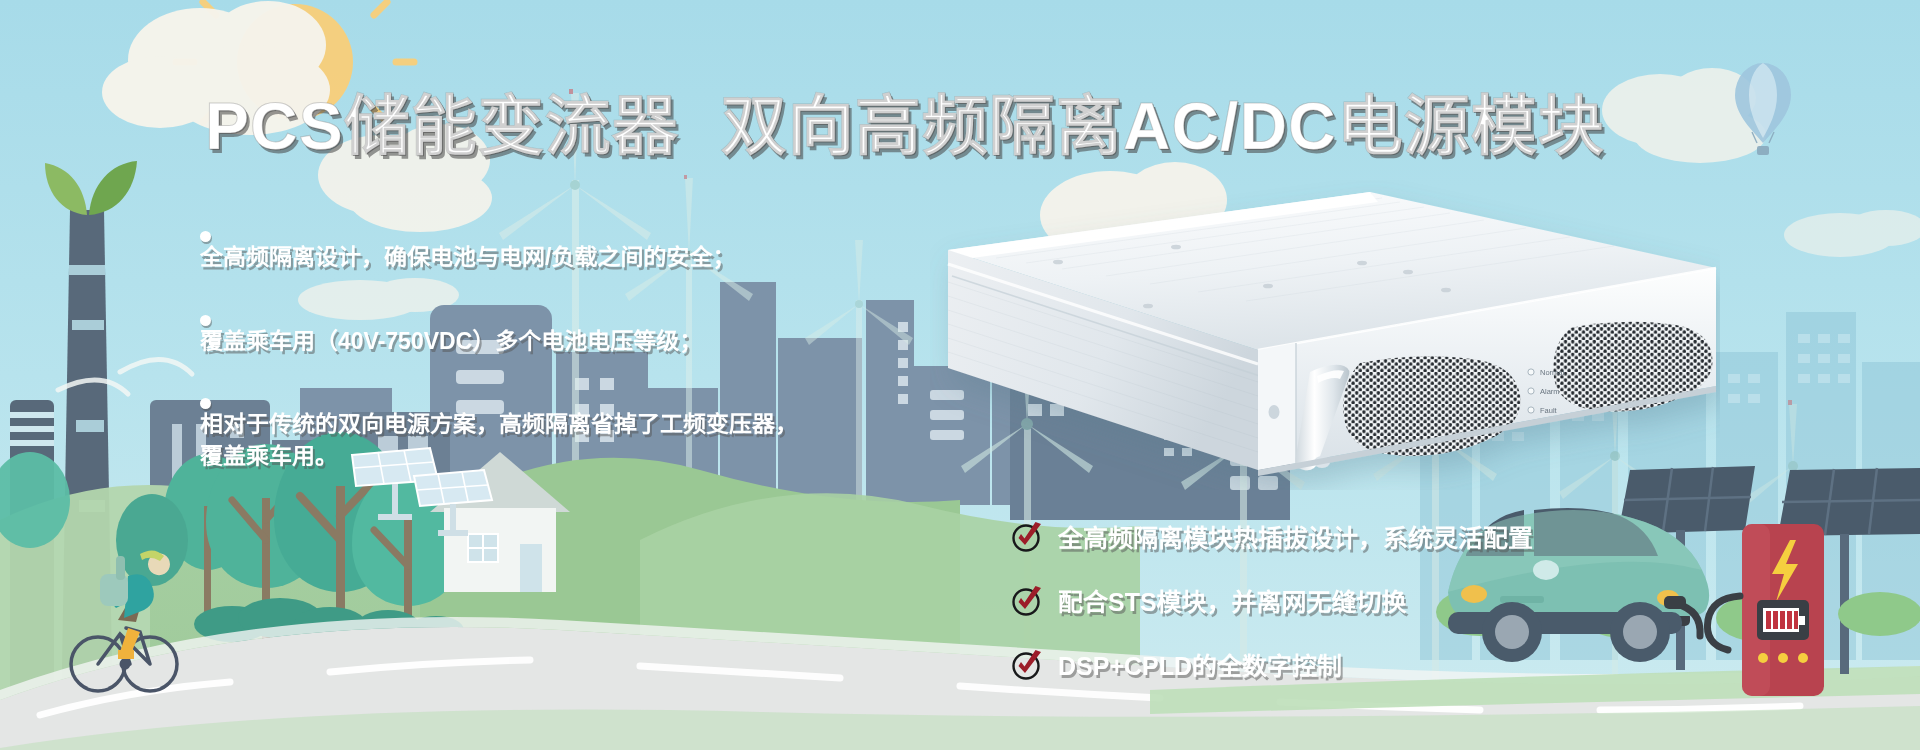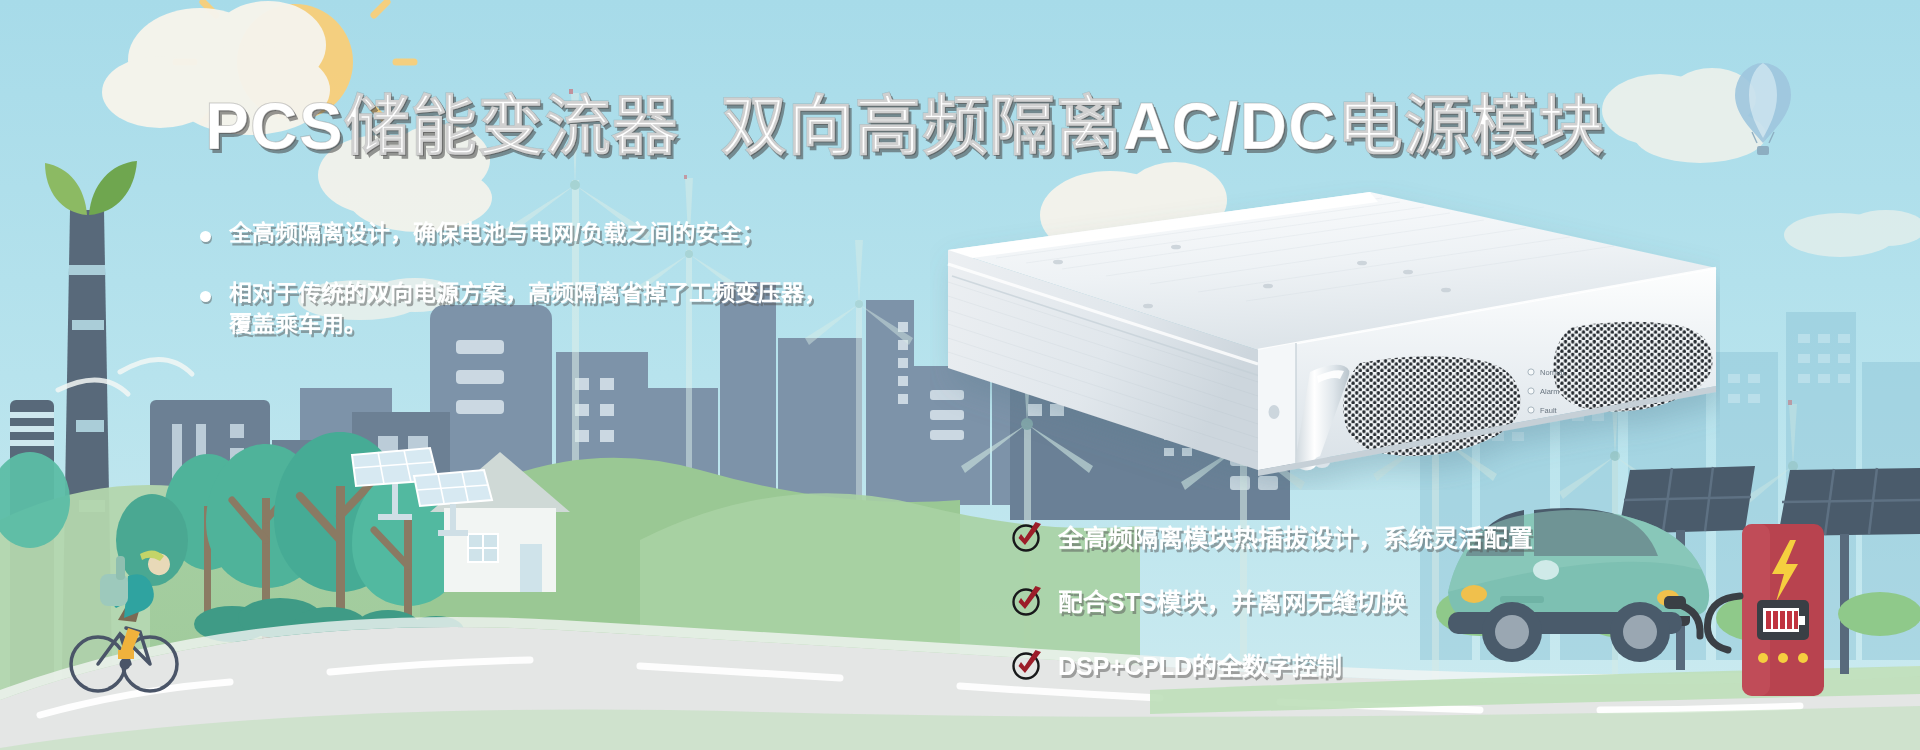--- a/index.html
+++ b/index.html
@@ -17,21 +17,21 @@
     position:absolute;left:205px;top:72px;z-index:40;
     font-size:66px;font-weight:bold;color:#ffffff;letter-spacing:1px;
     white-space:nowrap;
     text-shadow:3px 4px 0 rgba(70,70,70,.55), 1px 1px 0 rgba(90,90,90,.6);
     text-align:right;
     -webkit-text-stroke:1px rgba(120,120,120,.35);
   }
   #title .gap{display:inline-block;width:42px;}
 
   #bullets{position:absolute;left:200px;top:218px;z-index:40;width:760px;}
-  .bullet{display:flex;align-items:flex-start;margin-bottom:28px;}
+  .bullet{display:flex;align-items:flex-start;margin-bottom:28px;flex-direction:column;}
   .bullet .dot{
     width:11px;height:11px;border-radius:50%;background:#fff;flex:0 0 auto;
     margin:13px 18px 0 0;box-shadow:1px 2px 0 rgba(80,80,80,.45);
   }
   .bullet .btxt{
     font-size:23px;font-weight:bold;color:#ffffff;line-height:1.38;
     text-shadow:2px 3px 0 rgba(85,85,85,.5);
   }
 
   #checklist{position:absolute;left:1010px;top:518px;z-index:40;}
@@ -659,20 +659,24 @@
     <span>PCS储能变流器</span><span class="gap"></span><span>双向高频隔离AC/DC电源模块</span>
   </div>
 
   <div id="bullets">
     <div class="bullet">
       <span class="dot"></span>
       <span class="btxt">全高频隔离设计，确保电池与电网/负载之间的安全；</span>
     </div>
     <div class="bullet">
       <span class="dot"></span>
+      <span class="btxt">覆盖乘车用（40V-750VDC）多个电池电压等级；</span>
+    </div>
+    <div class="bullet">
+      <span class="dot"></span>
       <span class="btxt" style="max-width:600px;">相对于传统的双向电源方案，高频隔离省掉了工频变压器，覆盖乘车用。</span>
     </div>
   </div>
 
   <div id="checklist">
     <div class="chk-row">
       <span class="chk-icon">
         <svg viewBox="0 0 34 34" width="34" height="34">
           <circle cx="16" cy="19" r="12.5" fill="none" stroke="#18191b" stroke-width="2.4"></circle>
           <path d="M8.5 19 L15 26 L31 5 L25.5 3 L14.5 19.5 L11 15 Z" fill="#9c1d29"></path>

